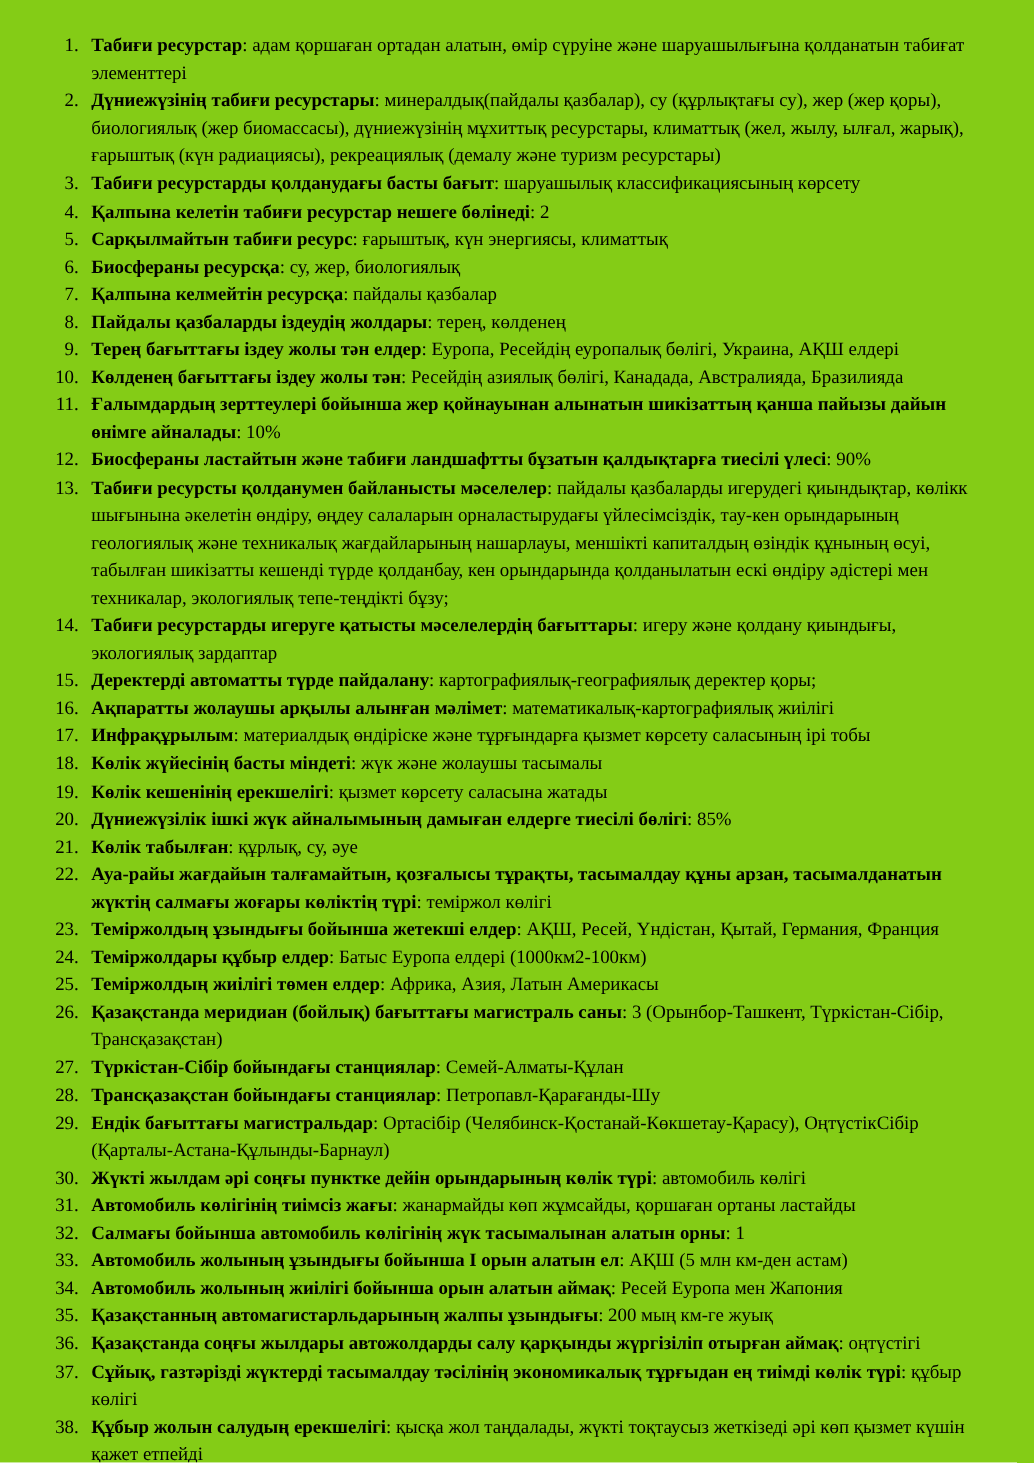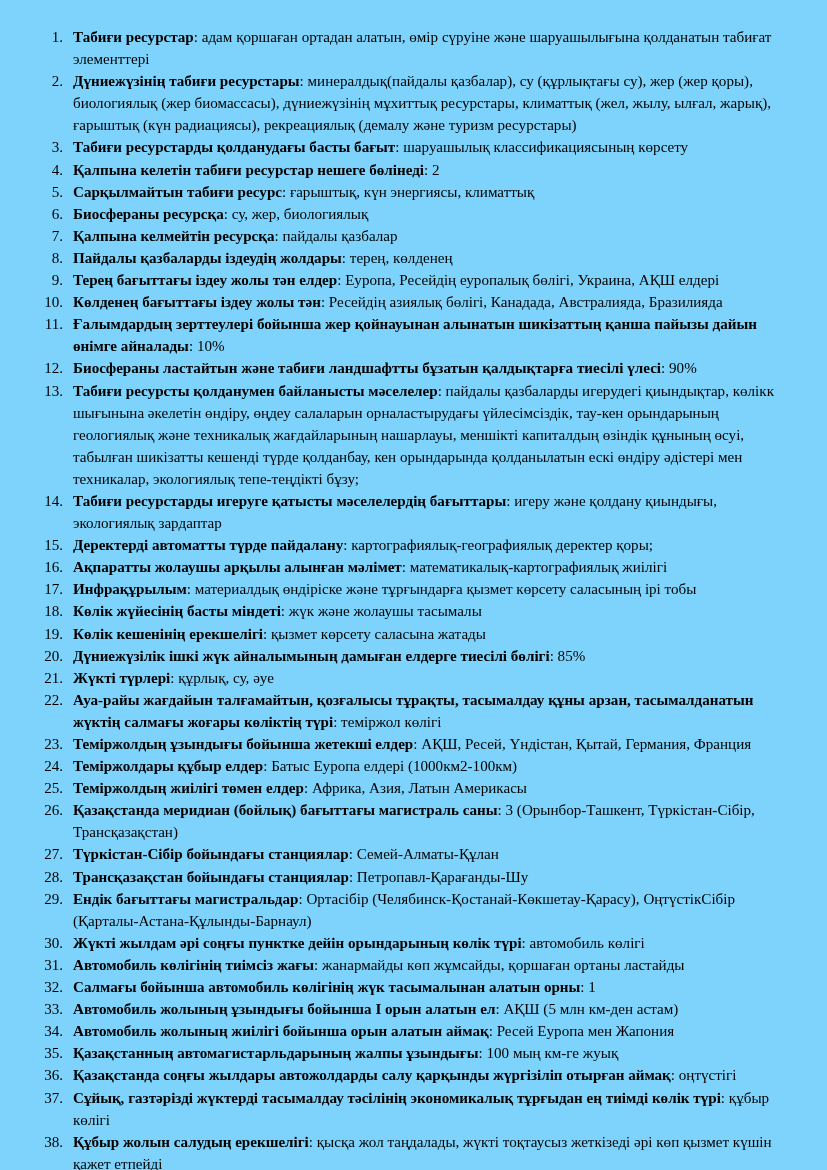--- a/index.html
+++ b/index.html
@@ -14,21 +14,21 @@
     font-family: "Liberation Serif", "DejaVu Serif", serif;
     color: #000000;
     -webkit-font-smoothing: antialiased;
   }
   .page {
     position: relative;
     width: 827px;
     height: 1170px;
     box-sizing: border-box;
     padding: 26px 37px 0 37px;
-    background: #7dd3fc;
+    background: #84cc16;
     overflow: hidden;
   }
   ol.qa-list {
     list-style: none;
     margin: 0;
     padding: 0;
     counter-reset: qa;
   }
   ol.qa-list > li {
     position: relative;
@@ -78,32 +78,32 @@
       <li><span class="q">Ғалымдардың зерттеулері бойынша жер қойнауынан алынатын шикізаттың қанша пайызы дайын өнімге айналады</span><span class="sep">: </span><span class="a">10%</span></li>
       <li><span class="q">Биосфераны ластайтын және табиғи ландшафтты бұзатын қалдықтарға тиесілі үлесі</span><span class="sep">: </span><span class="a">90%</span></li>
       <li><span class="q">Табиғи ресурсты қолданумен байланысты мәселелер</span><span class="sep">: </span><span class="a">пайдалы қазбаларды игерудегі қиындықтар, көлікк шығынына әкелетін өндіру, өңдеу салаларын орналастырудағы үйлесімсіздік, тау-кен орындарының геологиялық және техникалық жағдайларының нашарлауы, меншікті капиталдың өзіндік құнының өсуі, табылған шикізатты кешенді түрде қолданбау, кен орындарында қолданылатын ескі өндіру әдістері мен техникалар, экологиялық тепе-теңдікті бұзу;</span></li>
       <li><span class="q">Табиғи ресурстарды игеруге қатысты мәселелердің бағыттары</span><span class="sep">: </span><span class="a">игеру және қолдану қиындығы, экологиялық зардаптар</span></li>
       <li><span class="q">Деректерді автоматты түрде пайдалану</span><span class="sep">: </span><span class="a">картографиялық-географиялық деректер қоры;</span></li>
       <li><span class="q">Ақпаратты жолаушы арқылы алынған мәлімет</span><span class="sep">: </span><span class="a">математикалық-картографиялық жиілігі</span></li>
       <li><span class="q">Инфрақұрылым</span><span class="sep">: </span><span class="a">материалдық өндіріске және тұрғындарға қызмет көрсету саласының ірі тобы</span></li>
       <li><span class="q">Көлік жүйесінің басты міндеті</span><span class="sep">: </span><span class="a">жүк және жолаушы тасымалы</span></li>
       <li><span class="q">Көлік кешенінің ерекшелігі</span><span class="sep">: </span><span class="a">қызмет көрсету саласына жатады</span></li>
       <li><span class="q">Дүниежүзілік ішкі жүк айналымының дамыған елдерге тиесілі бөлігі</span><span class="sep">: </span><span class="a">85%</span></li>
-      <li><span class="q">Жүкті түрлері</span><span class="sep">: </span><span class="a">құрлық, су, әуе</span></li>
+      <li><span class="q">Көлік табылған</span><span class="sep">: </span><span class="a">құрлық, су, әуе</span></li>
       <li><span class="q">Ауа-райы жағдайын талғамайтын, қозғалысы тұрақты, тасымалдау құны арзан, тасымалданатын жүктің салмағы жоғары көліктің түрі</span><span class="sep">: </span><span class="a">теміржол көлігі</span></li>
       <li><span class="q">Теміржолдың ұзындығы бойынша жетекші елдер</span><span class="sep">: </span><span class="a">АҚШ, Ресей, Үндістан, Қытай, Германия, Франция</span></li>
       <li><span class="q">Теміржолдары құбыр елдер</span><span class="sep">: </span><span class="a">Батыс Еуропа елдері (1000км2-100км)</span></li>
       <li><span class="q">Теміржолдың жиілігі төмен елдер</span><span class="sep">: </span><span class="a">Африка, Азия, Латын Америкасы</span></li>
       <li><span class="q">Қазақстанда меридиан (бойлық) бағыттағы магистраль саны</span><span class="sep">: </span><span class="a">3 (Орынбор-Ташкент, Түркістан-Сібір, Трансқазақстан)</span></li>
       <li><span class="q">Түркістан-Сібір бойындағы станциялар</span><span class="sep">: </span><span class="a">Семей-Алматы-Құлан</span></li>
       <li><span class="q">Трансқазақстан бойындағы станциялар</span><span class="sep">: </span><span class="a">Петропавл-Қарағанды-Шу</span></li>
       <li><span class="q">Ендік бағыттағы магистральдар</span><span class="sep">: </span><span class="a">Ортасібір (Челябинск-Қостанай-Көкшетау-Қарасу), ОңтүстікСібір (Қарталы-Астана-Құлынды-Барнаул)</span></li>
       <li><span class="q">Жүкті жылдам әрі соңғы пунктке дейін орындарының көлік түрі</span><span class="sep">: </span><span class="a">автомобиль көлігі</span></li>
       <li><span class="q">Автомобиль көлігінің тиімсіз жағы</span><span class="sep">: </span><span class="a">жанармайды көп жұмсайды, қоршаған ортаны ластайды</span></li>
       <li><span class="q">Салмағы бойынша автомобиль көлігінің жүк тасымалынан алатын орны</span><span class="sep">: </span><span class="a">1</span></li>
       <li><span class="q">Автомобиль жолының ұзындығы бойынша I орын алатын ел</span><span class="sep">: </span><span class="a">АҚШ (5 млн км-ден астам)</span></li>
       <li><span class="q">Автомобиль жолының жиілігі бойынша орын алатын  аймақ</span><span class="sep">: </span><span class="a">Ресей Еуропа мен Жапония</span></li>
-      <li><span class="q">Қазақстанның автомагистарльдарының жалпы ұзындығы</span><span class="sep">: </span><span class="a">100 мың км-ге жуық</span></li>
+      <li><span class="q">Қазақстанның автомагистарльдарының жалпы ұзындығы</span><span class="sep">: </span><span class="a">200 мың км-ге жуық</span></li>
       <li><span class="q">Қазақстанда соңғы жылдары автожолдарды салу қарқынды жүргізіліп отырған аймақ</span><span class="sep">: </span><span class="a">оңтүстігі</span></li>
       <li><span class="q">Сұйық, газтәрізді жүктерді тасымалдау тәсілінің экономикалық тұрғыдан  ең тиімді көлік түрі</span><span class="sep">: </span><span class="a">құбыр көлігі</span></li>
       <li><span class="q">Құбыр жолын салудың ерекшелігі</span><span class="sep">: </span><span class="a">қысқа жол таңдалады, жүкті тоқтаусыз жеткізеді әрі көп қызмет күшін қажет етпейді</span></li>
     </ol>
 </div>
 
 </body></html>

